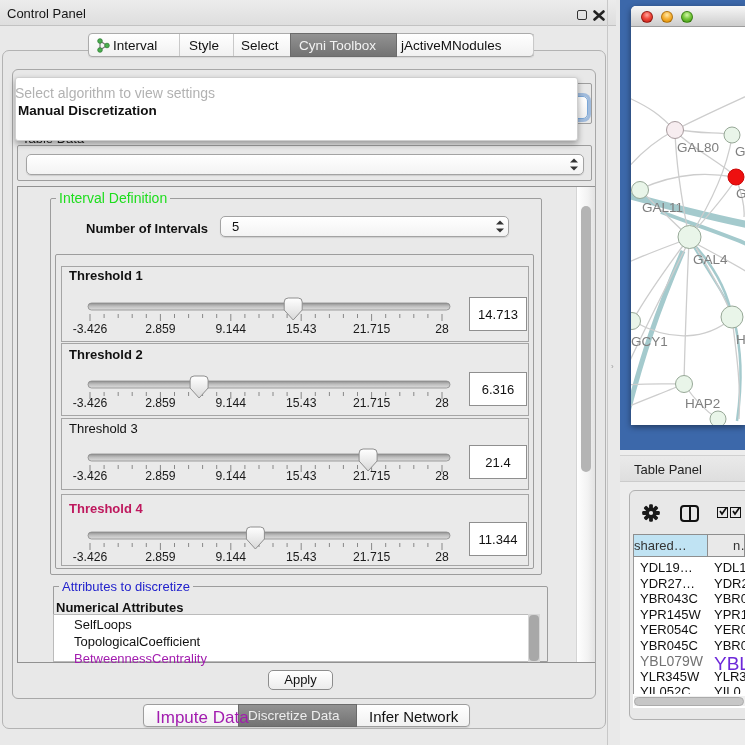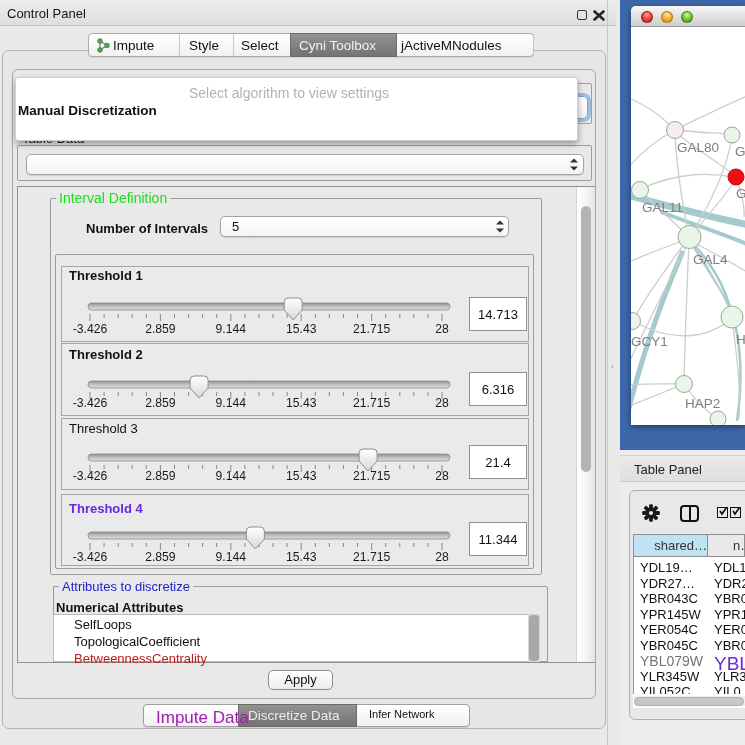--- a/index.html
+++ b/index.html
@@ -26,21 +26,21 @@
     <div class="abs" style="left:179px;top:34px;width:1px;height:22px;background:#c9c9c9"></div>
     <div class="abs" style="left:233px;top:34px;width:1px;height:22px;background:#c9c9c9"></div>
     <div class="abs" style="left:533px;top:34px;width:1px;height:22px;background:#c9c9c9"></div>
     <div class="abs" style="left:290px;top:33px;width:107px;height:24px;background:linear-gradient(#929292,#737373);border:1px solid #6b6b6b"></div>
     <svg class="abs" style="left:96px;top:37px" width="15" height="17" viewBox="0 0 15 17">
       <path d="M4 4 L11 8.5 M4 13 L11 8.5 M4 4 L4 13" stroke="#777" stroke-width="1.2" fill="none"></path>
       <circle cx="4" cy="4" r="2.3" fill="#4caf50" stroke="#2c7d32" stroke-width=".8"></circle>
       <circle cx="4" cy="13" r="2.3" fill="#4caf50" stroke="#2c7d32" stroke-width=".8"></circle>
       <circle cx="11" cy="8.5" r="2.3" fill="#4caf50" stroke="#2c7d32" stroke-width=".8"></circle>
     </svg>
-    <div class="abs" style="left:113px;top:38px;font-size:13.5px;color:#111">Impute</div>
+    <div class="abs" style="left:113px;top:38px;font-size:13.5px;color:#111">Interval</div>
     <div class="abs" style="left:189px;top:38px;font-size:13.5px;color:#111">Style</div>
     <div class="abs" style="left:241px;top:38px;font-size:13.5px;color:#111">Select</div>
     <div class="abs" style="left:299px;top:38px;font-size:13.5px;color:#f2f2f2">Cyni Toolbox</div>
     <div class="abs" style="left:401px;top:38px;font-size:13.5px;color:#111">jActiveMNodules</div>
     <div class="abs grp" style="left:17px;top:83px;width:575px;height:41px"></div>
     <div class="abs" style="left:27px;top:96px;width:561px;height:23px;border-radius:5px;background:linear-gradient(#fff,#f0f0f0);border:1px solid #7ba7d7;box-shadow:0 0 0 3px rgba(100,150,210,.55)"></div>
     <div class="abs" style="left:22px;top:131px;font-size:13px;color:#222">Table Data</div>
     <div class="abs grp" style="left:17px;top:145px;width:575px;height:36px"></div>
     <div class="abs combo" style="left:26px;top:154px;width:558px;height:21px"></div>
     <svg class="abs" style="left:568px;top:157px" width="12" height="15" viewBox="0 0 12 15">
@@ -202,21 +202,21 @@
       <path d="M298.1 35 Q298.1 31 302.1 31 L312.1 31 Q316.1 31 316.1 35 L316.1 43 L307.1 53 L298.1 43 Z" fill="url(#th)" stroke="#8e8e8e" stroke-width="1"></path>
       <text x="29.0" y="62" font-size="12.2" fill="#1a1a1a" text-anchor="middle" font-family="Liberation Sans">-3.426</text>
       <text x="99.4" y="62" font-size="12.2" fill="#1a1a1a" text-anchor="middle" font-family="Liberation Sans">2.859</text>
       <text x="169.8" y="62" font-size="12.2" fill="#1a1a1a" text-anchor="middle" font-family="Liberation Sans">9.144</text>
       <text x="240.2" y="62" font-size="12.2" fill="#1a1a1a" text-anchor="middle" font-family="Liberation Sans">15.43</text>
       <text x="310.6" y="62" font-size="12.2" fill="#1a1a1a" text-anchor="middle" font-family="Liberation Sans">21.715</text>
       <text x="381.0" y="62" font-size="12.2" fill="#1a1a1a" text-anchor="middle" font-family="Liberation Sans">28</text>
     </svg>
     <div class="abs vbox" style="left:469px;top:445px;width:58px;height:34px">21.4</div>
     <div class="abs" style="left:61px;top:494px;width:468px;height:72px;border:1px solid #a5a5a5;background:#eaeaea"></div>
-    <div class="abs" style="left:69px;top:501px;font-size:13px;font-weight:bold;color:#6d28d9">Threshold 4</div>
+    <div class="abs" style="left:69px;top:501px;font-size:13px;font-weight:bold;color:#be185d">Threshold 4</div>
     <svg class="abs" style="left:61px;top:494px" width="468" height="72" viewBox="0 0 468 72">
       <defs>
         <linearGradient id="tg" x1="0" y1="0" x2="0" y2="1">
           <stop offset="0" stop-color="#8f8f8f"></stop>
           <stop offset="0.45" stop-color="#bdbdbd"></stop>
           <stop offset="1" stop-color="#dedede"></stop>
         </linearGradient>
         <linearGradient id="th" x1="0" y1="0" x2="0" y2="1">
           <stop offset="0" stop-color="#ffffff"></stop>
           <stop offset="1" stop-color="#d8d8d8"></stop>
@@ -257,33 +257,33 @@
       <text x="310.6" y="67" font-size="12.2" fill="#1a1a1a" text-anchor="middle" font-family="Liberation Sans">21.715</text>
       <text x="381.0" y="67" font-size="12.2" fill="#1a1a1a" text-anchor="middle" font-family="Liberation Sans">28</text>
     </svg>
     <div class="abs vbox" style="left:469px;top:522px;width:58px;height:34px">11.344</div>
     <div class="abs" style="left:53px;top:586px;width:495px;height:76px;border:1px solid #9d9d9d;border-top-right-radius:2px"></div>
     <div class="abs" style="left:59px;top:579px;font-size:13px;color:#2222cc;background:#e9e9e9;padding:0 3px">Attributes to discretize</div>
     <div class="abs" style="left:56px;top:600px;font-size:13px;font-weight:bold;color:#111">Numerical Attributes</div>
     <div class="abs" style="left:53px;top:614px;width:475px;height:48px;background:#fff;border:1px solid #bbb;border-right:none"></div>
     <div class="abs" style="left:74px;top:617px;font-size:13px;color:#111">SelfLoops</div>
     <div class="abs" style="left:74px;top:634px;font-size:13px;color:#111">TopologicalCoefficient</div>
-    <div class="abs" style="left:74px;top:651px;font-size:13px;color:#b91c1c">BetweennessCentrality</div>
+    <div class="abs" style="left:74px;top:651px;font-size:13px;color:#a21caf">BetweennessCentrality</div>
     <div class="abs" style="left:528px;top:614px;width:12px;height:48px;background:#d6d6d6"></div>
     <div class="abs" style="left:529px;top:615px;width:10px;height:46px;background:#a8a8a8;border-radius:4px"></div>
     <div class="abs" style="left:268px;top:670px;width:65px;height:20px;background:linear-gradient(#ffffff,#ececec);border:1px solid #8d8d8d;border-radius:5px;text-align:center;font-size:13px;color:#111;line-height:18px">Apply</div>
     <div class="abs" style="left:143px;top:704px;width:327px;height:23px;background:linear-gradient(#ffffff,#f1f1f1);border:1px solid #9d9d9d;border-radius:4px;box-shadow:0 1px 1px rgba(0,0,0,.1)"></div>
     <div class="abs" style="left:238px;top:704px;width:119px;height:23px;background:linear-gradient(#929292,#737373);border:1px solid #6b6b6b"></div>
     <div class="abs" style="left:156px;top:708px;font-size:17px;color:#a21caf">Impute Data</div>
     <div class="abs" style="left:248px;top:708px;font-size:13.5px;color:#eee">Discretize Data</div>
-    <div class="abs" style="left:369px;top:708px;font-size:11px;color:#111">Infer Network</div>
+    <div class="abs" style="left:369px;top:708px;font-size:15px;color:#111">Infer Network</div>
     <div class="abs" style="left:607px;top:0;width:1px;height:745px;background:#c8c8c8"></div>
     <div class="abs" style="left:611px;top:362px;width:5px;height:7px;color:#9a9a9a;font-size:8px">›</div>
     <div class="abs" style="left:15px;top:77px;width:563px;height:64px;background:#fff;border:1px solid #cfcfcf;border-radius:3px;box-shadow:0 3px 6px rgba(0,0,0,.35)"></div>
-    <div class="abs" style="left:15px;top:85px;width:548px;text-align:center;font-size:14px;color:#b2b2b2">Select algorithm to view settings</div>
+    <div class="abs" style="left:15px;top:85px;width:548px;font-size:14px;color:#b2b2b2">Select algorithm to view settings</div>
     <div class="abs" style="left:18px;top:103px;font-size:13.5px;font-weight:bold;color:#111">Manual Discretization</div>
     <div class="abs" style="left:620px;top:0;width:125px;height:450px;background:#3c68aa"></div>
     <div class="abs" style="left:631px;top:6px;width:114px;height:419px;background:#fff;border-radius:5px 0 0 0;box-shadow:0 2px 6px rgba(0,0,0,.45)"></div>
     <div class="abs" style="left:631px;top:6px;width:114px;height:21px;background:linear-gradient(#f7f7f7,#cdcdcd);border-bottom:1px solid #9c9c9c;border-radius:5px 0 0 0"></div>
     <div class="abs" style="left:641px;top:11px;width:12px;height:12px;border-radius:50%;background:radial-gradient(circle at 50% 30%,#ffa69e 0%,#f0483c 45%,#d62f24 75%,#a81f17 100%);border:0.5px solid rgba(80,0,0,.5)"></div>
     <div class="abs" style="left:661px;top:11px;width:12px;height:12px;border-radius:50%;background:radial-gradient(circle at 50% 30%,#ffe9a8 0%,#f6b33b 45%,#e89b12 75%,#b77408 100%);border:0.5px solid rgba(120,70,0,.5)"></div>
     <div class="abs" style="left:681px;top:11px;width:12px;height:12px;border-radius:50%;background:radial-gradient(circle at 50% 30%,#d4f7a8 0%,#79c93f 45%,#55ab21 75%,#3c8312 100%);border:0.5px solid rgba(20,80,0,.5)"></div>
     <svg class="abs" style="left:631px;top:27px" width="114" height="398" viewBox="0 0 114 398">
       <path d="M-4 168 C 40 180 80 190 118 198" stroke="#a4cacd" stroke-width="7" fill="none"></path>
       <path d="M30 185 C 70 200 100 210 118 218" stroke="#a4cacd" stroke-width="4" fill="none"></path>
@@ -351,21 +351,21 @@
     <div class="abs" style="left:688.6px;top:506px;width:2.2px;height:15px;background:#111"></div>
     <div class="abs" style="left:717px;top:507px;width:11px;height:11px;border:1.6px solid #111"></div>
     <svg class="abs" style="left:717px;top:505px" width="12" height="12" viewBox="0 0 12 12">
       <path d="M3 6 L5 9 L9.5 2.5" stroke="#111" stroke-width="1.7" fill="none"></path>
     </svg>
     <div class="abs" style="left:730px;top:507px;width:11px;height:11px;border:1.6px solid #111"></div>
     <svg class="abs" style="left:730px;top:505px" width="12" height="12" viewBox="0 0 12 12">
       <path d="M3 6 L5 9 L9.5 2.5" stroke="#111" stroke-width="1.7" fill="none"></path>
     </svg>
     <div class="abs" style="left:633px;top:534px;width:112px;height:174px;background:#fff;border:1px solid #9a9a9a;border-right:none"></div>
-    <div class="abs" style="left:633px;top:534px;width:75px;height:23px;background:#c0e3f3;border:1px solid #8e8e8e;font-size:13px;color:#333;text-align:right;line-height:22px">shared…</div>
+    <div class="abs" style="left:633px;top:534px;width:75px;height:23px;background:#c0e3f3;border:1px solid #8e8e8e;font-size:13px;color:#333;text-align:left;line-height:22px">shared…</div>
     <div class="abs" style="left:708px;top:534px;width:37px;height:23px;background:#e9e9e9;border:1px solid #8e8e8e;border-left:none;font-size:13px;color:#333;padding-left:25px;line-height:22px">n…</div>
     <div class="abs" style="left:640px;top:560px;font-size:13px;color:#111;white-space:nowrap">YDL19…</div>
     <div class="abs" style="left:714px;top:560px;font-size:13px;color:#111;white-space:nowrap">YDL1</div>
     <div class="abs" style="left:640px;top:575.5px;font-size:13px;color:#111;white-space:nowrap">YDR27…</div>
     <div class="abs" style="left:714px;top:575.5px;font-size:13px;color:#111;white-space:nowrap">YDR2</div>
     <div class="abs" style="left:640px;top:591.0px;font-size:13px;color:#111;white-space:nowrap">YBR043C</div>
     <div class="abs" style="left:714px;top:591.0px;font-size:13px;color:#111;white-space:nowrap">YBR0</div>
     <div class="abs" style="left:640px;top:606.5px;font-size:13px;color:#111;white-space:nowrap">YPR145W</div>
     <div class="abs" style="left:714px;top:606.5px;font-size:13px;color:#111;white-space:nowrap">YPR1</div>
     <div class="abs" style="left:640px;top:622.0px;font-size:13px;color:#111;white-space:nowrap">YER054C</div>

